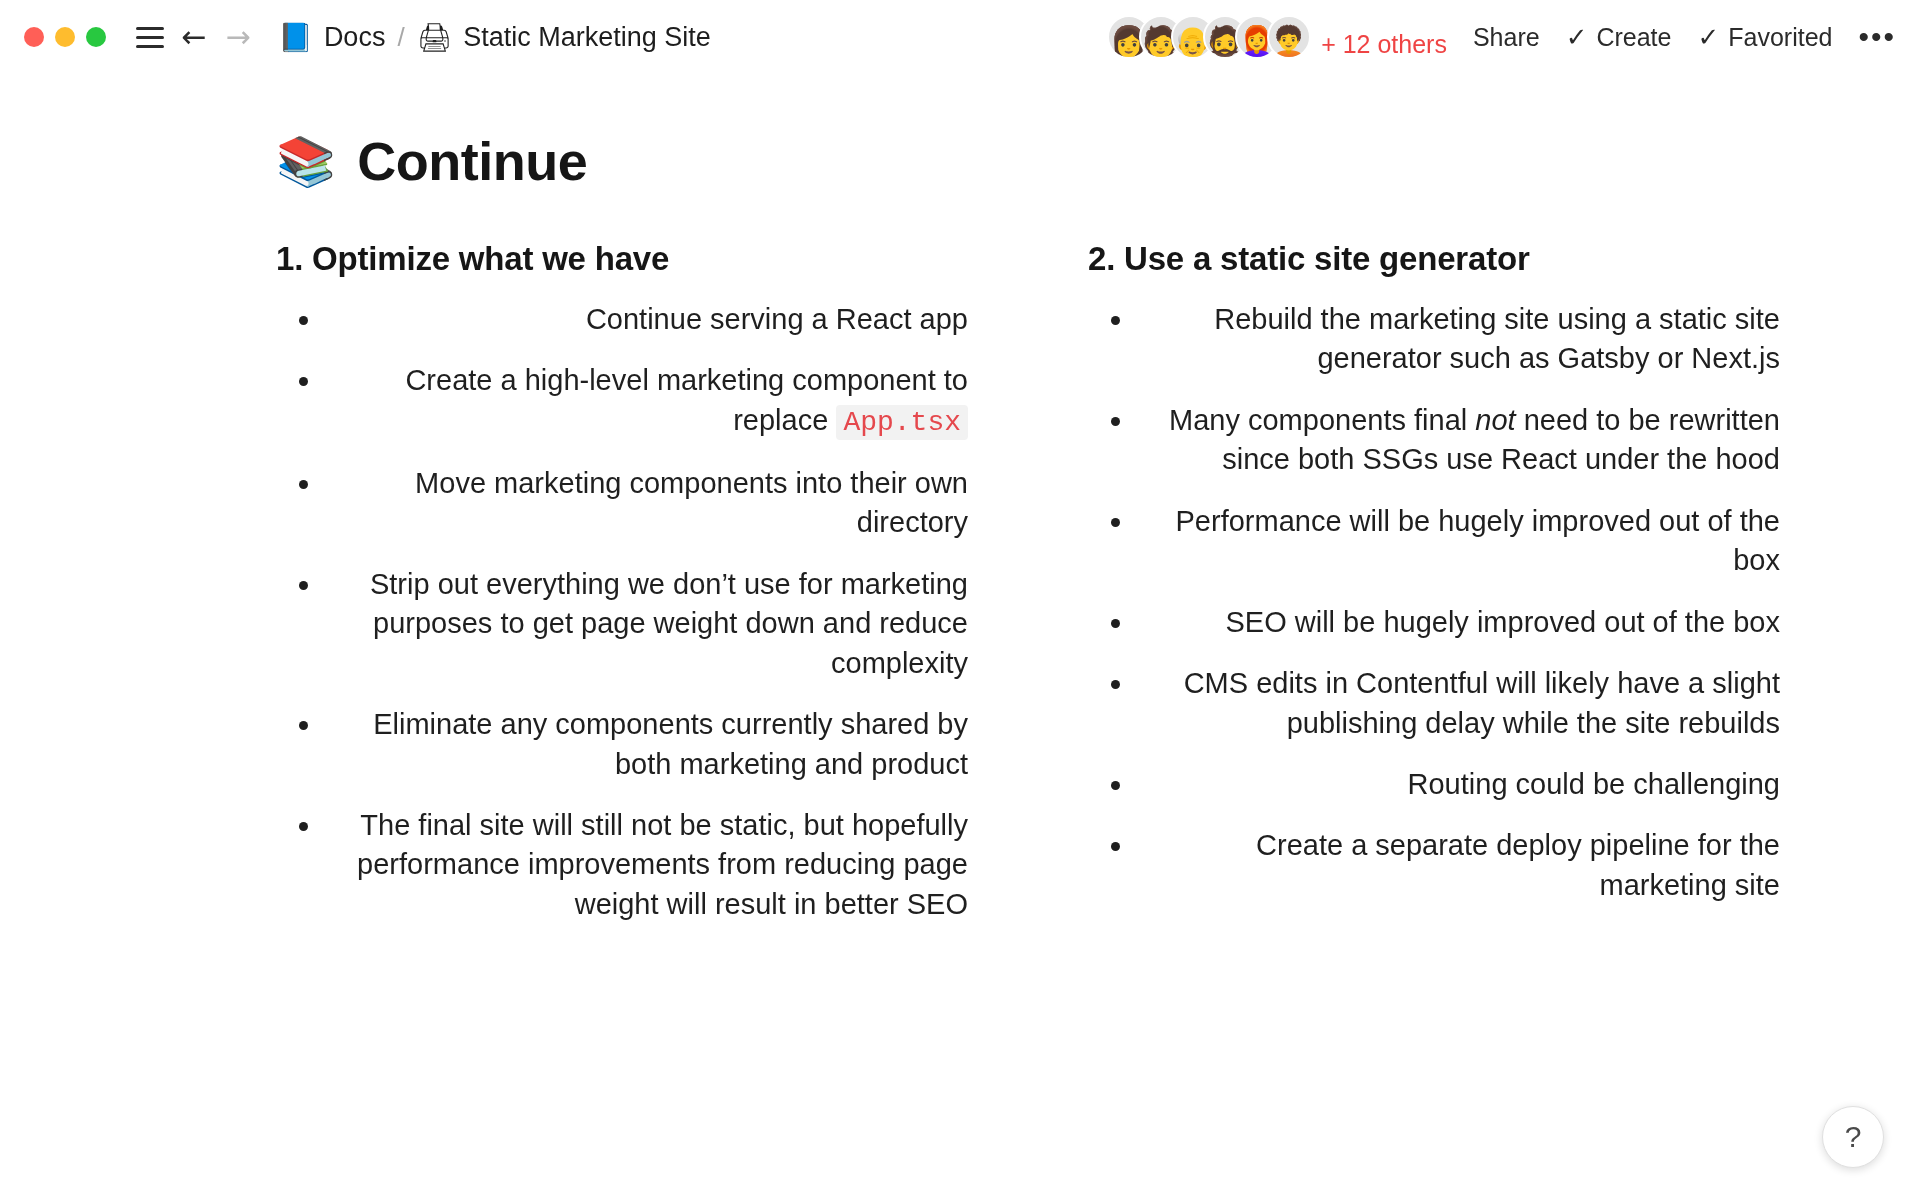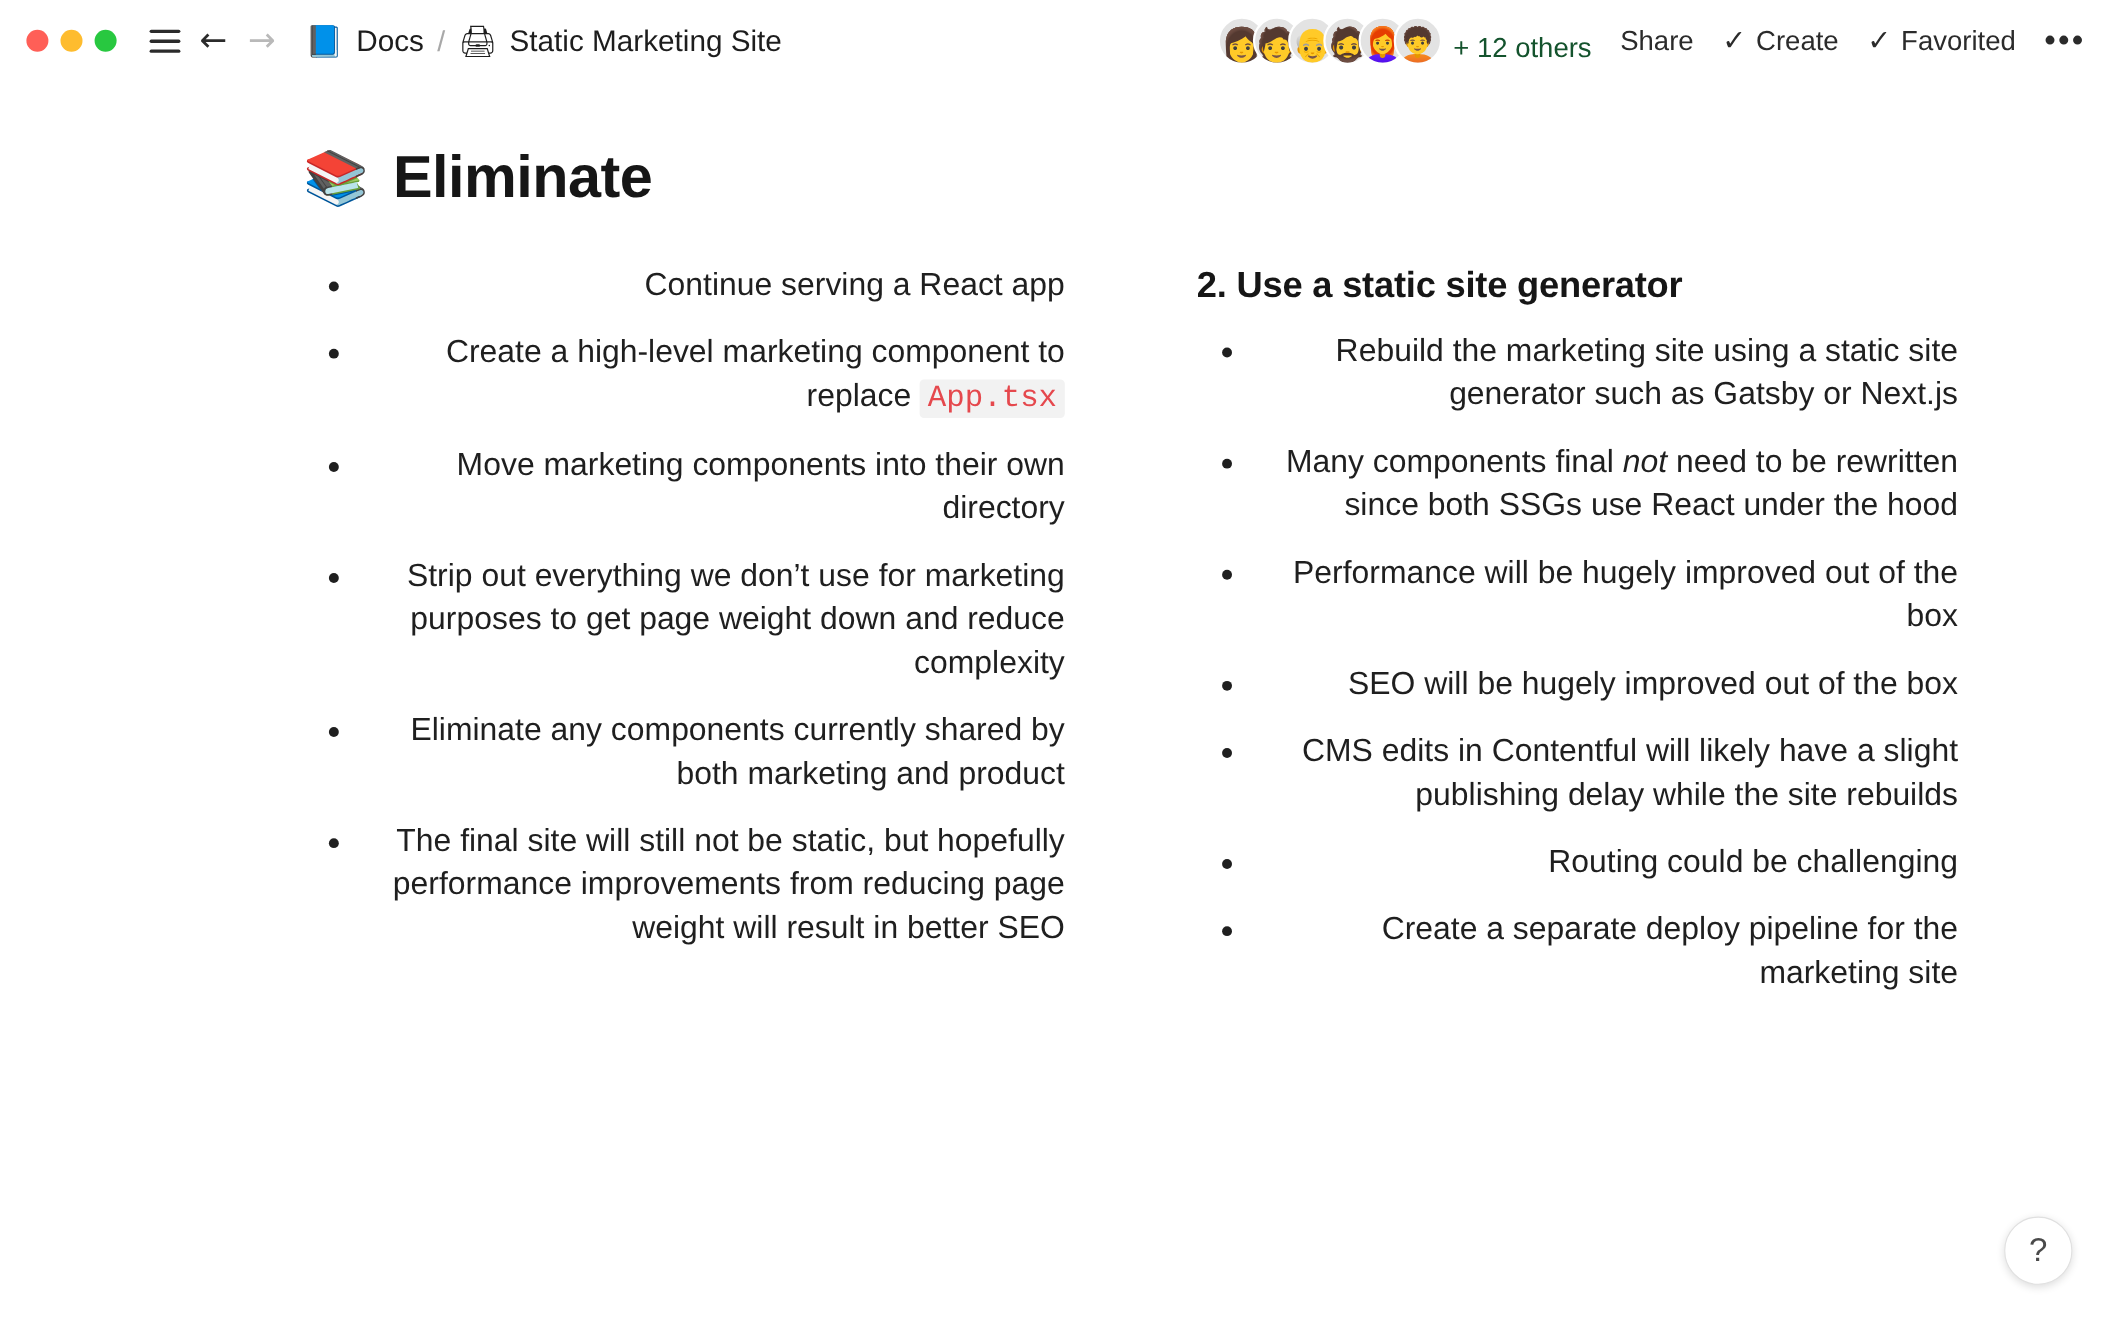--- a/index.html
+++ b/index.html
@@ -67,21 +67,21 @@
     background: #e3e3e3;
     border: 2px solid #ffffff;
     margin-left: -12px;
     overflow: hidden;
     display: flex; align-items: flex-end; justify-content: center;
     font-size: 30px;
     line-height: 1;
     font-family: "DejaVu Sans", sans-serif;
   }
   .avatar:first-child { margin-left: 0; }
-  .others { font-size: 25px; color: #14532d; margin-left: 10px; margin-top: 14px; }
+  .others { font-size: 25px; color: #ef4444; margin-left: 10px; margin-top: 14px; }
   .tb-action {
     display: flex; align-items: center; gap: 9px;
     font-size: 25px; color: #2b2b2b;
   }
   .check { font-size: 26px; font-family: "DejaVu Sans", sans-serif; }
   .ellipsis { font-size: 30px; letter-spacing: 2px; color: #2b2b2b; }
 
   
   .doc {
     padding: 56px 0 0 0;
@@ -218,26 +218,27 @@
       <span>Favorited</span>
     </div>
     <div class="ellipsis">•••</div>
   </div>
 </div>
 
 <div class="doc">
   <div class="doc-inner">
     <h1 class="page-title">
       <span class="emoji">📚</span>
-      <span>Eliminate</span>
+      <span>Continue</span>
     </h1>
 
     <div class="columns">
 
       <div>
+        <h2 class="col-title">1. Optimize what we have</h2>
         <ul class="bullets">
           <li>
             <span>Continue serving a React app</span>
           </li>
           <li>
             <span>Create a high-level marketing component to replace </span><code class="inline">App.tsx</code>
           </li>
           <li>
             <span>Move marketing components into their own directory</span>
           </li>

